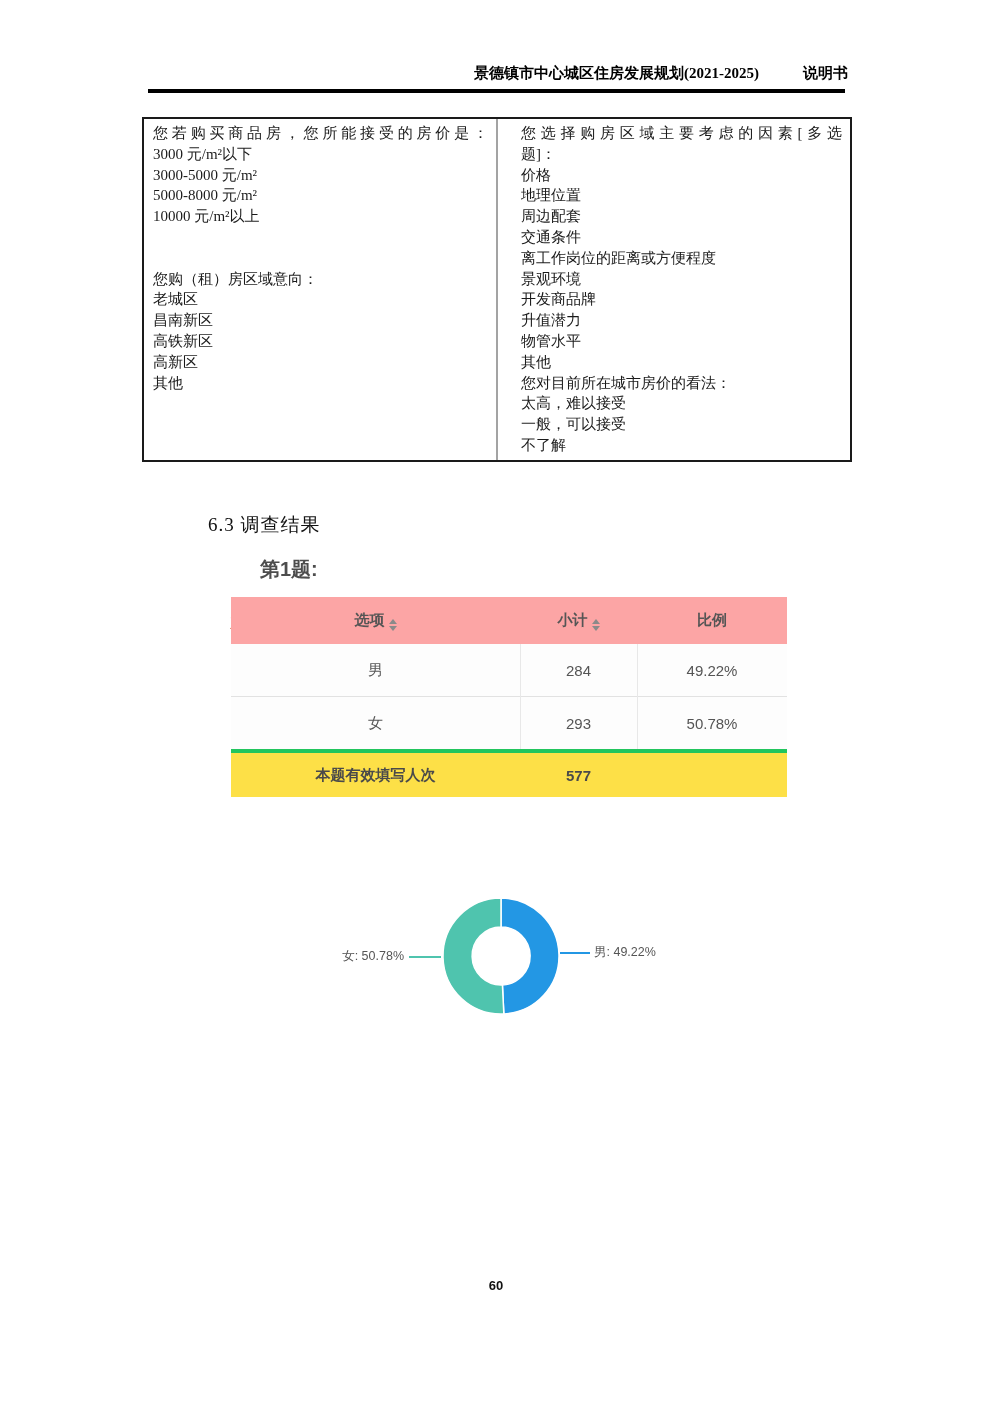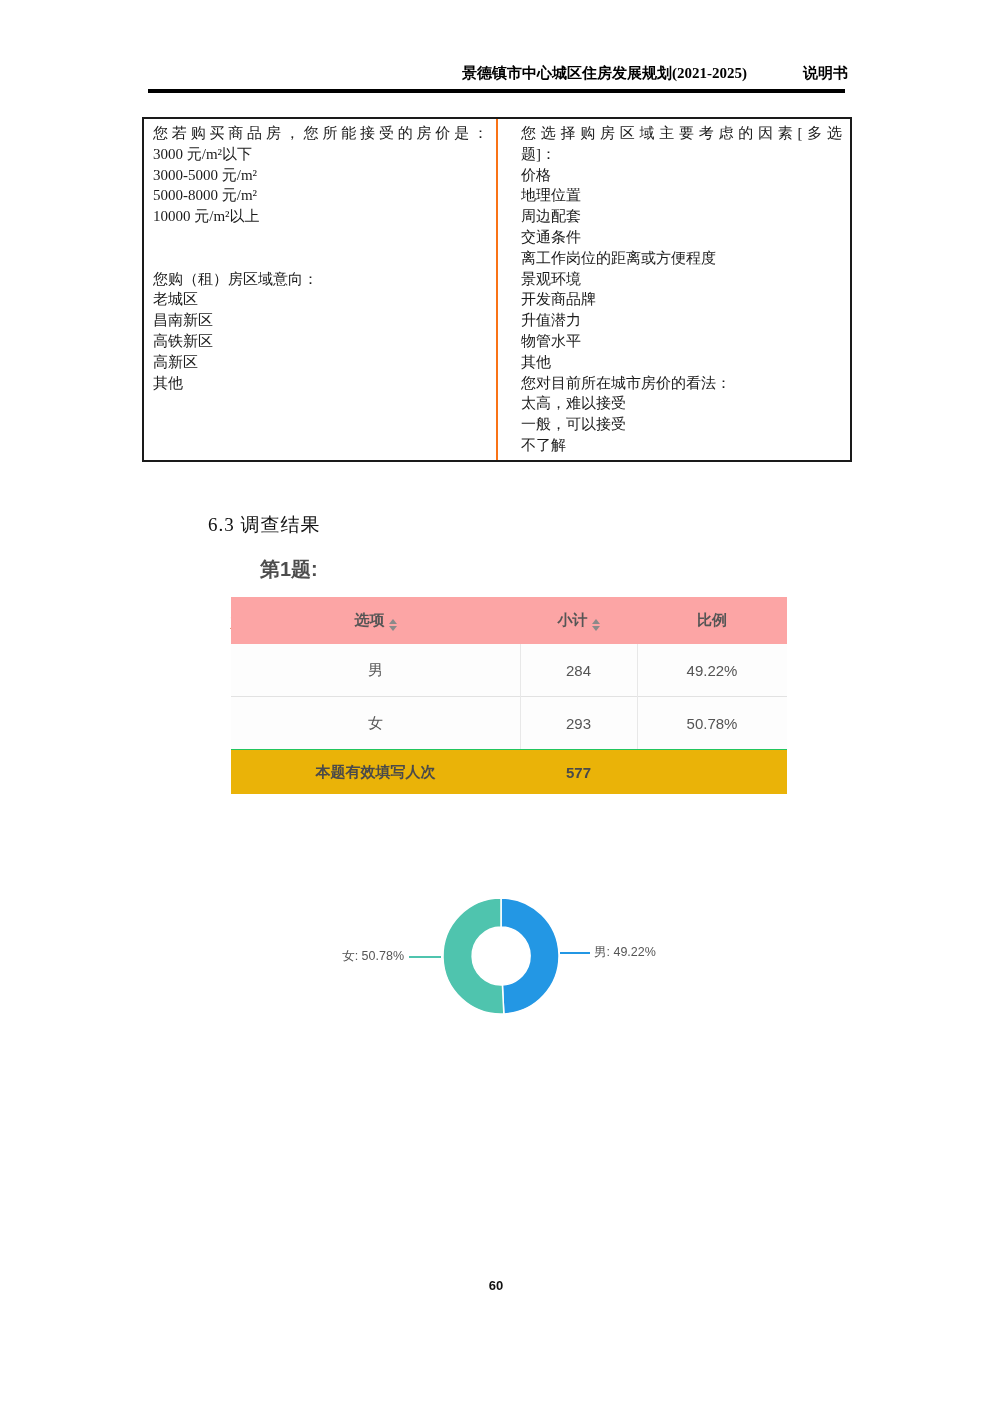--- a/index.html
+++ b/index.html
@@ -1,29 +1,29 @@
 <!DOCTYPE html>
 <html><head>
 <meta charset="utf-8">
 <style>
   html,body{margin:0;padding:0;background:#fff;}
   .page{position:relative;width:992px;height:1403px;background:#ffffff;overflow:hidden;
         font-family:"Liberation Serif","DejaVu Serif",serif;color:#1a1a1a;}
 
   
   .page-header{position:absolute;left:136px;top:64px;width:712px;display:flex;
-               justify-content:flex-end;align-items:baseline;gap:56px;
+               justify-content:flex-end;align-items:baseline;gap:44px;
                font-size:15px;font-weight:bold;color:#000;}
   .header-rule{position:absolute;left:148px;top:89px;width:697px;height:4px;background:#000;}
 
   
   .q-table{position:absolute;left:142px;top:117px;width:710px;height:345px;
            border:2px solid #1a1a1a;box-sizing:border-box;display:flex;}
   .q-cell{box-sizing:border-box;padding:4px 8px 4px 9px;font-size:15px;line-height:20.8px;}
-  .q-cell.left{width:354px;border-right:2px solid #f97316;}
+  .q-cell.left{width:354px;border-right:2px solid #a3a3a3;}
   .q-cell.right{width:352px;padding-left:23px;}
   .cell-line{min-height:20.8px;white-space:nowrap;}
   .cell-line.justify{white-space:normal;text-align:justify;text-align-last:justify;}
 
   
   .section-heading{position:absolute;left:196px;top:500px;margin:12px;font-size:19px;
                    font-weight:normal;letter-spacing:1px;color:#111;}
 
   
   .shot{font-family:"Liberation Sans","DejaVu Sans",sans-serif;}
@@ -31,22 +31,22 @@
                  gap:24px;font-size:20px;flex-direction:column;}
   .q-no{font-weight:bold;color:#4d4d4d;}
   .q-text{font-weight:bold;color:#c2410c;}
   .q-type{color:#000000;padding-left:15px;}
 
   .result-table{position:absolute;left:231px;top:597px;width:556px;background:#fdfdfd;}
   .rt-row{display:flex;align-items:center;}
   .rt-head{height:47px;background:#fca5a5;font-weight:bold;color:#555;font-size:15px;}
   .rt-data{height:52px;color:#555;font-size:15px;background:#fdfdfd;}
   .rt-data.bordered{border-bottom:1px solid #e2e2e2;}
-  .rt-foot{height:44px;background:#eab308;font-weight:bold;color:#4a4a4a;font-size:15px;
-           border-top:1px solid #22c55e;}
+  .rt-foot{height:44px;background:#fde047;font-weight:bold;color:#4a4a4a;font-size:15px;
+           border-top:4px solid #22c55e;}
   .rt-c1{width:289px;text-align:center;}
   .rt-c2{width:117px;text-align:center;}
   .rt-c3{width:150px;text-align:center;}
   .rt-body{position:relative;}
   .v-sep{position:absolute;top:0;width:1px;height:100%;background:#e8e8e8;}
   .v-sep.s1{left:289px;}
   .v-sep.s2{left:406px;}
   .sort-icon{display:inline-flex;flex-direction:column;gap:2px;margin-left:4px;
              vertical-align:1px;}
   .sort-icon i{display:block;width:0;height:0;border-left:4px solid transparent;

